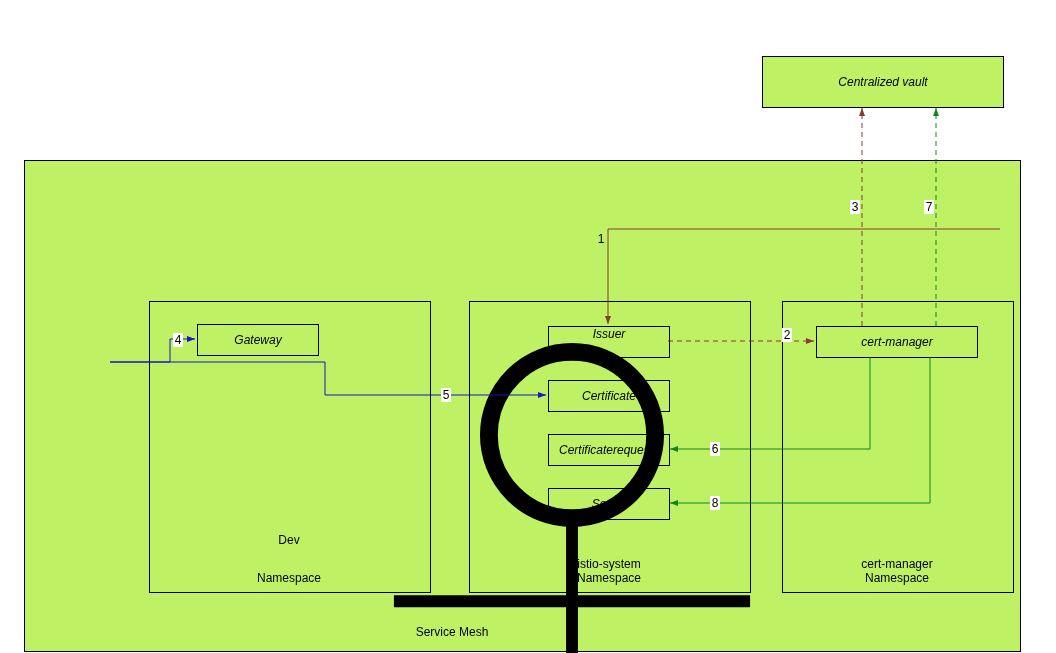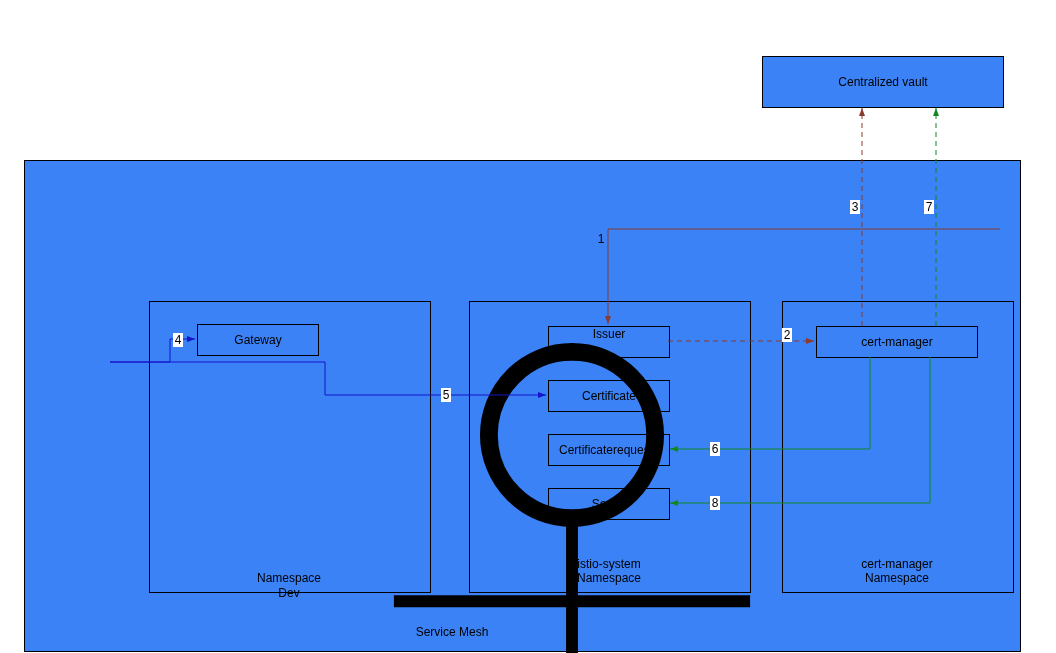--- a/index.html
+++ b/index.html
@@ -8,21 +8,22 @@
       font-family: Arial, sans-serif;
       font-size: 12px;
       background: #fff;
       width: 1056px;
       height: 653px;
       position: relative;
     }
     .box {
       position: absolute;
       border: 1px solid #000;
-      background: #3b82f6;
+      background: #bef264;
+      font-style: italic;
     }
     .label {
       position: absolute;
       text-align: center;
       font-size: 12px;
       color: #000;
     }
     line {
       stroke-width: 1;
       fill: none;
@@ -44,21 +45,21 @@
 <body>
 
 <div class="box" style="left:762px; top:56px; width:240px; height:50px; display:flex; align-items:center; justify-content:center;">
   <span>Centralized vault</span>
 </div>
 
 <div class="box" style="left:24px; top:160px; width:995px; height:490px;"></div>
 <div class="label" style="left:24px; top:625px; width:856px;">Service Mesh</div>
 
 <div class="box" style="left:149px; top:301px; width:280px; height:290px;"></div>
-<div class="label" style="left:149px; top:586px; width:280px;">Dev</div>
+<div class="label" style="left:149px; top:533px; width:280px;">Dev</div>
 <div class="label" style="left:149px; top:571px; width:280px;">Namespace</div>
 
 <div class="box" style="left:197px; top:324px; width:120px; height:30px; display:flex; align-items:center; justify-content:center;text-align:center;">
   <span>Gateway</span>
 </div>
 
 <div class="box" style="left:469px; top:301px; width:280px; height:290px;"></div>
 <div class="label" style="left:469px; top:557px; width:280px;text-align:center;">istio-system</div>
 <div class="label" style="left:469px; top:571px; width:280px;">Namespace</div>
 

